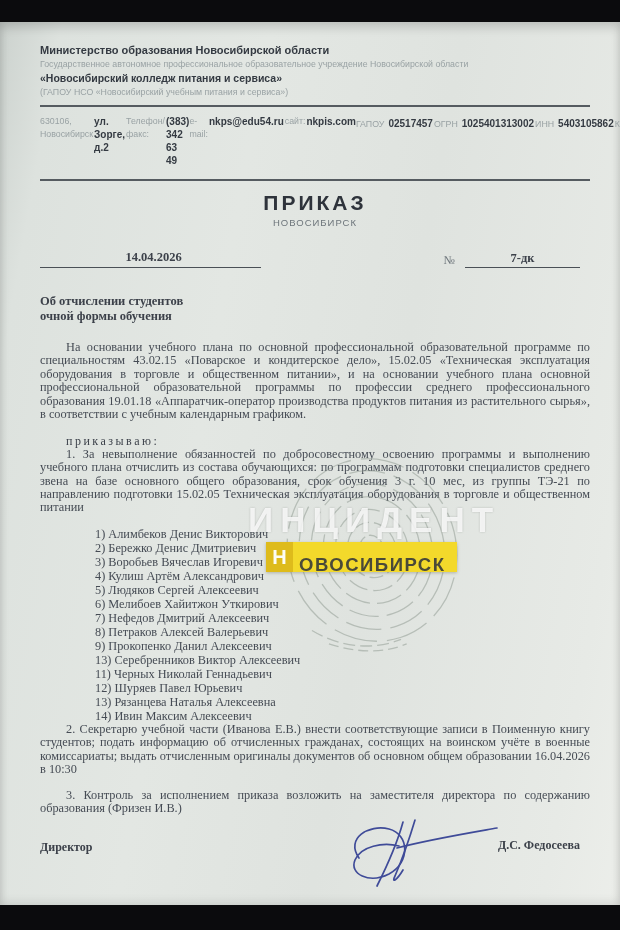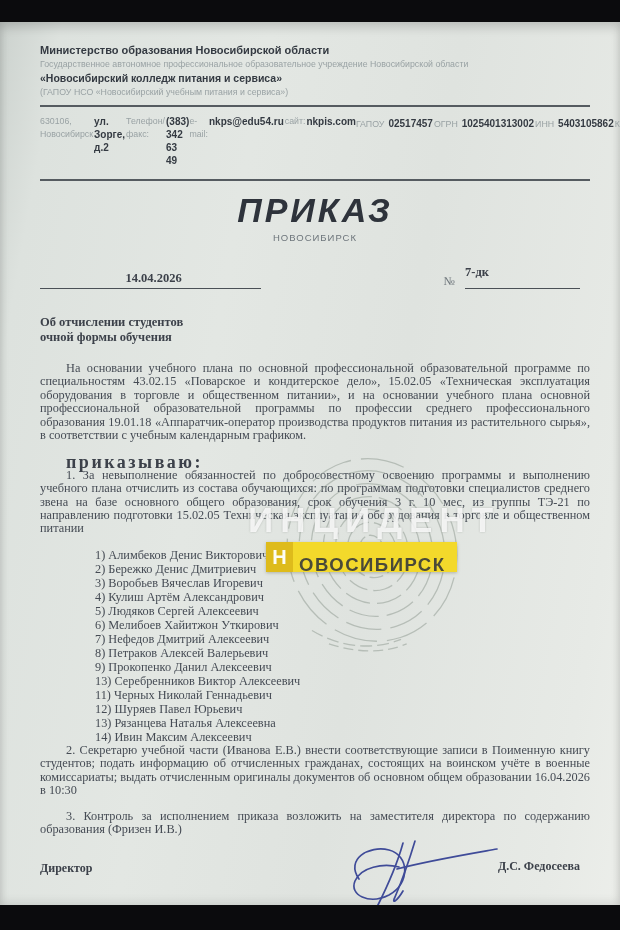--- a/index.html
+++ b/index.html
@@ -30,34 +30,34 @@
   .contacts .c1{width:235px;}
   .contacts .c2{width:195px;}
   .contacts .c3{flex:1;}
   .contacts .lab{font-size:8.8px;color:#99a2a4;line-height:13px;}
   .contacts .val{font-size:10px;font-weight:bold;color:#343a42;line-height:13px;}
   .codes div{line-height:13.5px;}
   .codes .lab{display:inline;margin-right:4px;}
   .codes .val{display:inline;}
   
   .titleblock{text-align:center;font-family:"Liberation Sans", sans-serif;margin-top:10px;}
-  .titleblock .big{font-size:34px;font-weight:bold;letter-spacing:3px;color:#2e333b;font-style:italic;}
+  .titleblock .big{font-size:21px;font-weight:bold;letter-spacing:3px;color:#2e333b;}
   .titleblock .city{font-size:9.5px;color:#6d757b;letter-spacing:1px;margin-top:2px;}
   
   .daterow{display:flex;justify-content:space-between;align-items:flex-end;margin-top:22px;font-size:12.5px;font-weight:bold;color:#3c414a;}
   .dateline{display:inline-block;width:215px;border-bottom:1.5px solid #4a5056;padding-bottom:2px;padding-left:6px;text-align:center;}
   .numgroup{display:flex;align-items:flex-end;gap:10px;margin-right:10px;}
   .numsign{font-weight:normal;color:#6d757b;font-size:12px;}
-  .numline{display:inline-block;width:115px;border-bottom:1.5px solid #4a5056;padding-bottom:8px;text-align:left;}
+  .numline{display:inline-block;width:115px;border-bottom:1.5px solid #4a5056;padding-bottom:1px;text-align:center;}
   
   .subject{margin-top:26px;font-size:12.5px;font-weight:bold;color:#3c414a;line-height:15px;}
   
   .para{font-size:12.3px;line-height:13.4px;text-align:justify;text-indent:26px;color:#454b54;margin-top:0;}
   .para.first{margin-top:17px;}
-  .decree{font-size:18px;font-weight:bold;letter-spacing:2.5px;color:#3c414a;text-indent:26px;line-height:14px;}
+  .decree{font-size:12px;font-weight:normal;letter-spacing:2.5px;color:#3c414a;text-indent:26px;line-height:14px;}
   .students{margin:0;padding:0;list-style:none;font-size:12.3px;line-height:14px;color:#454b54;}
   .students div{padding-left:55px;}
   .sig{position:relative;display:flex;justify-content:space-between;margin-top:14px;font-size:12px;font-weight:bold;color:#3c414a;height:80px;}
   .sig .pos{padding-top:10px;}
   .sig .name{padding-top:8px;padding-right:10px;}
   .sigscribble{position:absolute;left:285px;top:-12px;}
   
   .wm{position:absolute;left:0;top:0;width:620px;height:883px;pointer-events:none;}
   .fingerprint{position:absolute;left:272px;top:426px;opacity:.5;}
   .incident{

